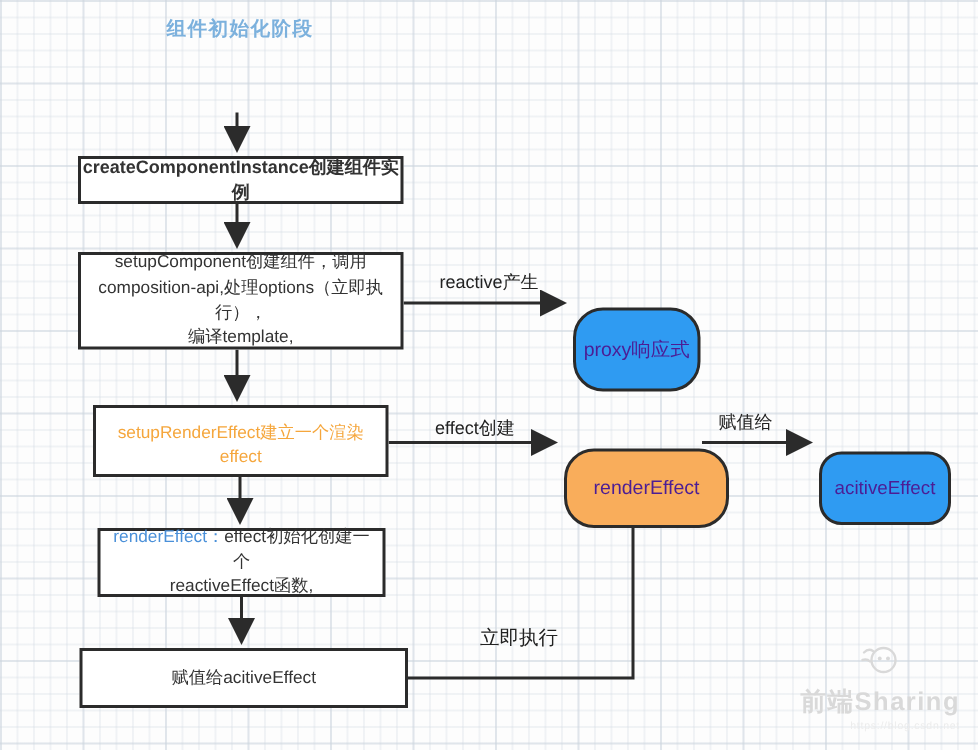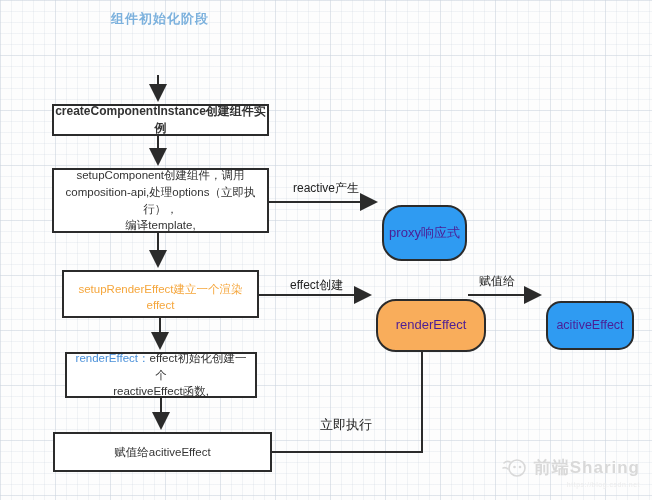--- a/index.html
+++ b/index.html
@@ -45,21 +45,21 @@
   .edge-label{
     position:absolute;
     font-size:12px;font-weight:400;color:#222222;
     white-space:nowrap;
   }
   svg.overlay{position:absolute;left:0;top:0;pointer-events:none;}
   .watermark{
     position:absolute;right:12px;bottom:12px;
     display:flex;flex-direction:column;align-items:flex-end;
   }
-  .wm-row{display:flex;align-items:center;gap:5px;}
+  .wm-row{display:flex;align-items:center;gap:5px;flex-direction:column;}
   .wm-text{
     color:#d9d9d9;font-size:17px;font-weight:600;letter-spacing:1px;
   }
   .wm-url{
     color:#ececec;font-size:7px;margin-top:2px;letter-spacing:.5px;
   }
   .line-block{display:block;width:100%;}
 </style>
 </head>
 <body>

